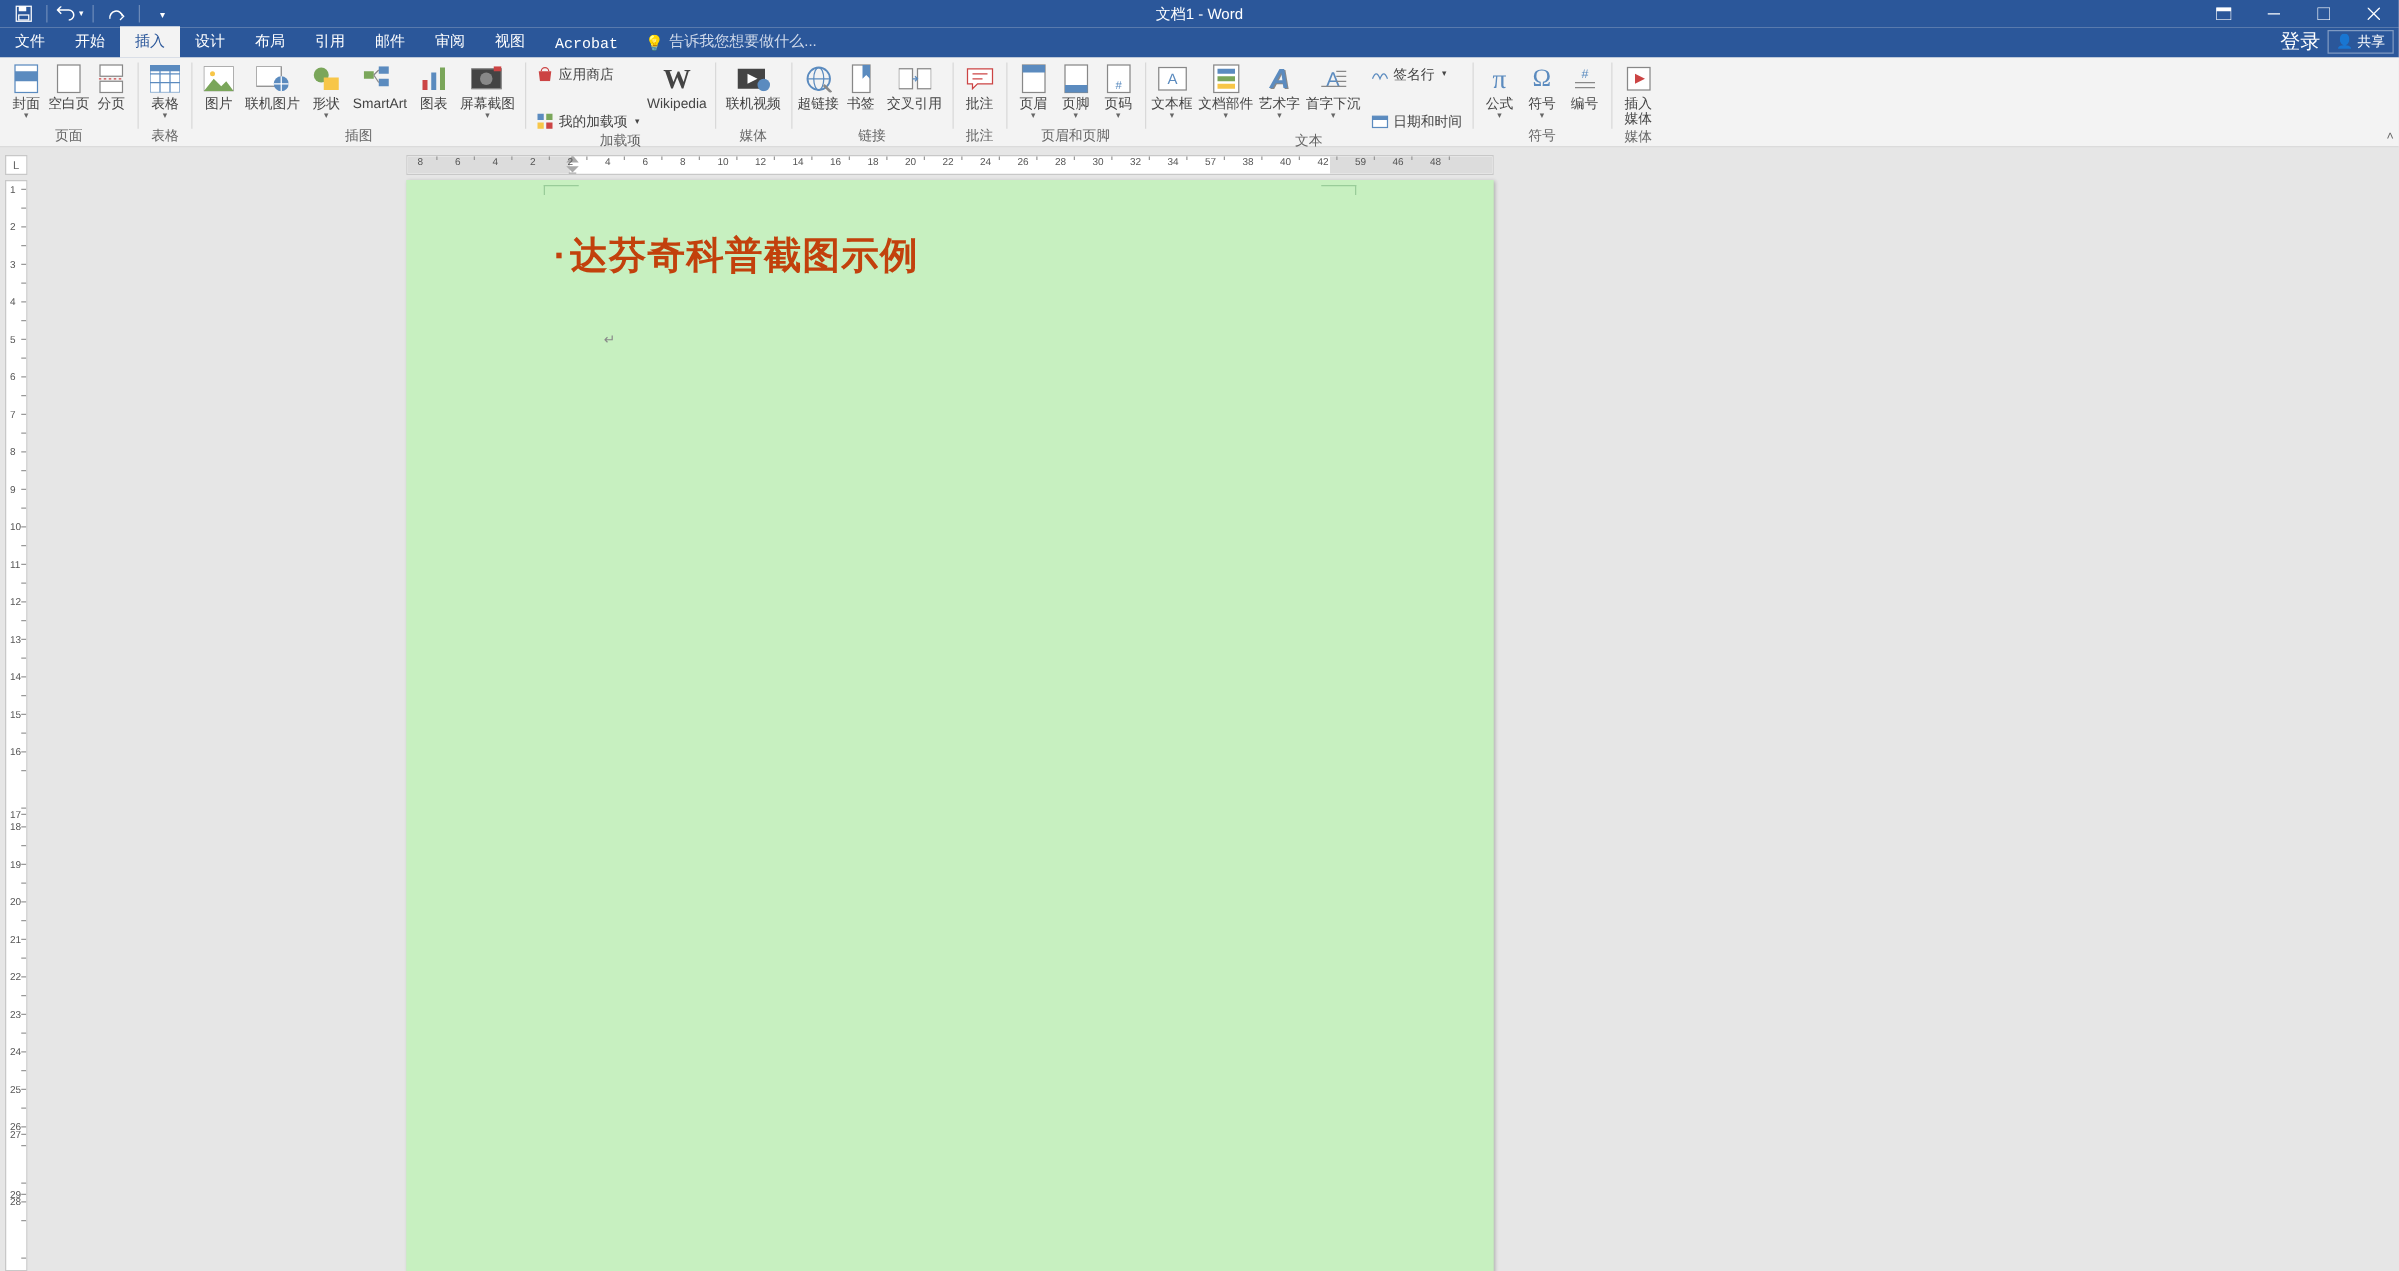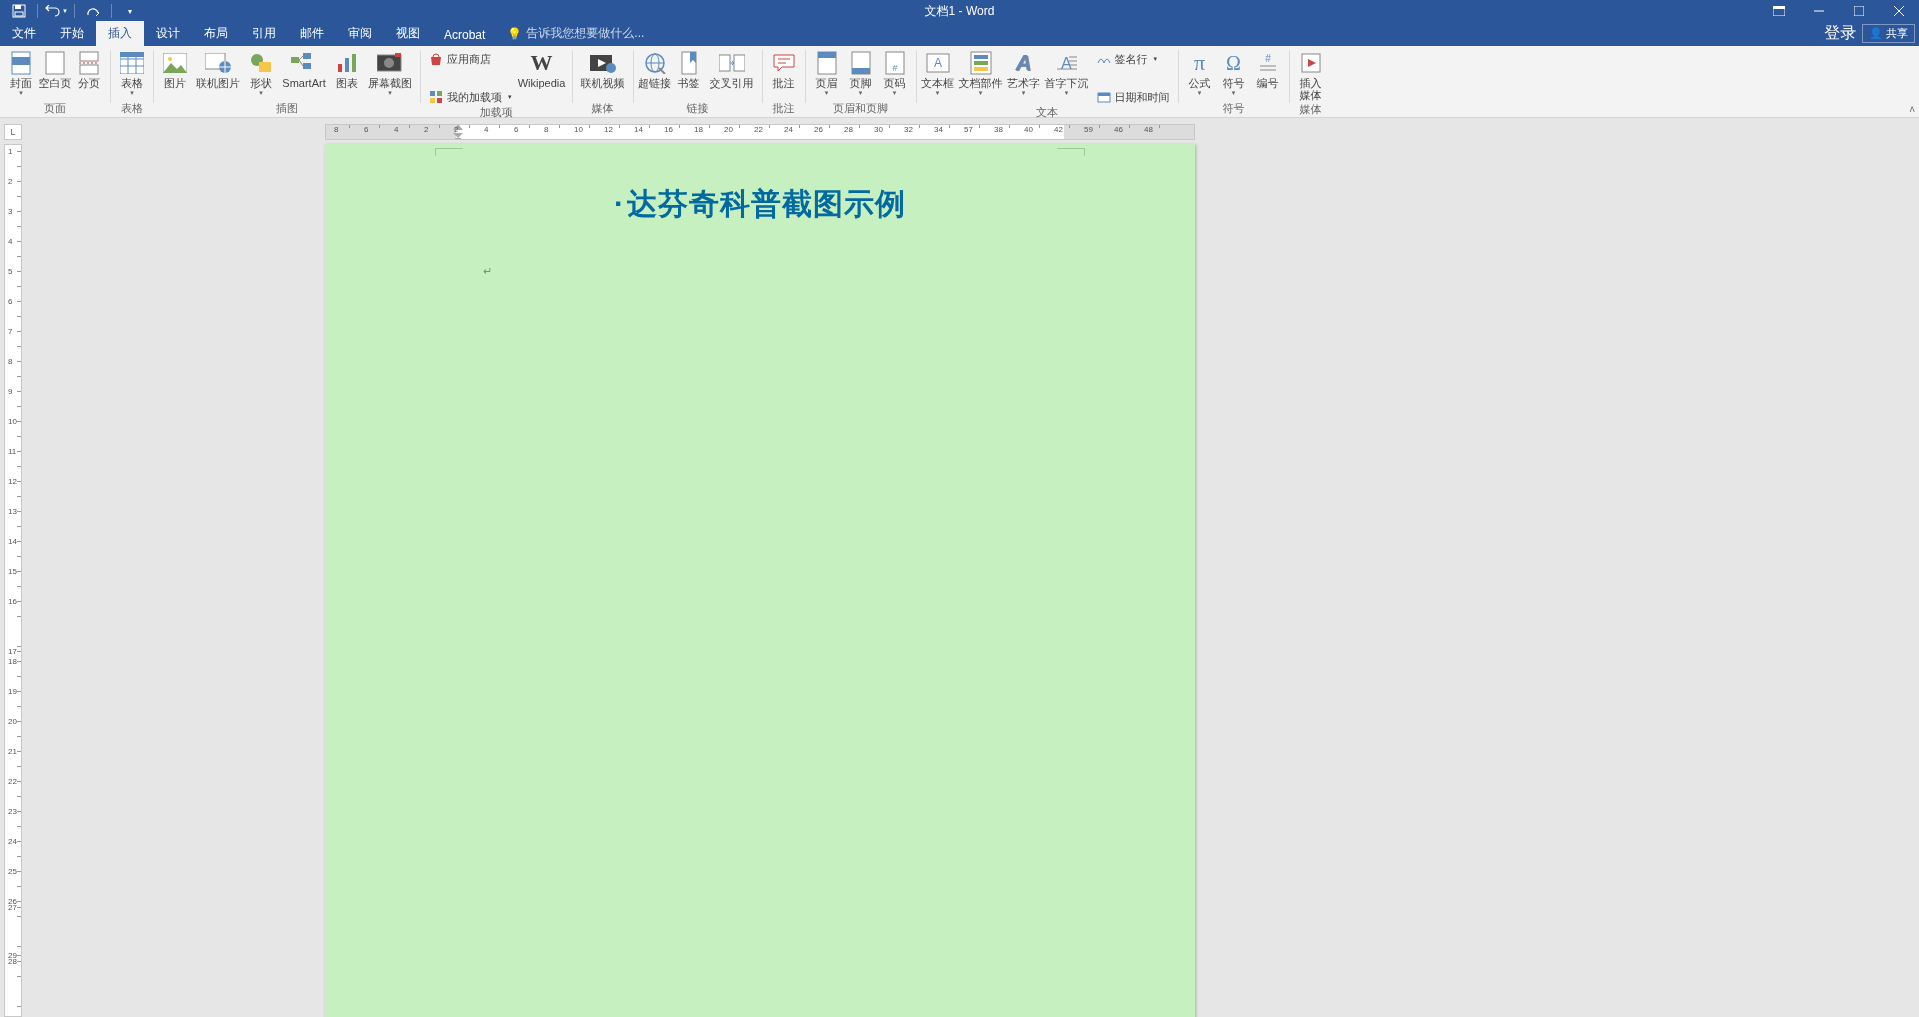--- a/index.html
+++ b/index.html
@@ -9,21 +9,21 @@
 .titlebar { height:22px; background:#2b579a; color:#fff; display:flex; align-items:center; position:relative; }
 .qat { display:flex; align-items:center; gap:4px; padding-left:8px; }
 .qat-btn { width:22px; height:20px; display:flex; align-items:center; justify-content:center; color:#fff; cursor:pointer; }
 .qat-sep { width:1px; height:14px; background:rgba(255,255,255,.3); margin:0 3px; }
 .title-center { position:absolute; left:50%; transform:translateX(-50%); font-size:12px; color:#fff; }
 .winctrls { position:absolute; right:0; display:flex; }
 .winctrl { width:40px; height:22px; display:flex; align-items:center; justify-content:center; color:#fff; cursor:pointer; font-size:11px; }
 
 
 .tabbar { height:24px; background:#2b579a; display:flex; align-items:flex-end; color:#fff; position:relative; }
-.tab { padding:4px 12px; font-size:12px; cursor:pointer; color:#fff; }
+.tab { padding:4px 12px; font-size:12px; cursor:pointer; color:#fff;font-family:Liberation Mono, monospace; }
 .tab.active { background:#f3f3f3; color:#2b579a; }
 .tell-me { display:flex; align-items:center; padding:4px 10px; color:#cfd9ea; font-size:12px; gap:4px; }
 .tabbar-right { position:absolute; right:4px; bottom:2px; display:flex; align-items:center; gap:6px; }
 .share-btn { background:#2b579a; border:1px solid rgba(255,255,255,.4); padding:1px 6px; display:flex; align-items:center; gap:3px; font-size:11px; color:#fff; cursor:pointer; }
 
 
 .ribbon { height:72px; background:#f3f3f3; border-bottom:1px solid #d4d4d4; display:flex; position:relative; }
 .group { display:flex; flex-direction:column; align-items:center; padding:2px 4px 0 4px; }
 .group-body { display:flex; align-items:flex-start; height:56px; }
 .group-label { font-size:11px; color:#666; padding:1px 0; text-align:center; }
@@ -57,21 +57,21 @@
 .indent-bot::after { content:""; position:absolute; bottom:0; left:2px; width:6px; height:3px; background:#a9a9a9; }
 
 .vruler { position:absolute; left:4px; top:26px; width:18px; bottom:0; background:#fff; border:1px solid #c8c8c8; overflow:hidden; }
 .vruler-inner { position:relative; width:100%; height:100%; }
 .vtick { position:absolute; left:0; width:100%; display:flex; align-items:center; }
 .vtick .line { height:1px; width:4px; background:#999; margin-left:auto; }
 .vtick .num { font-size:8px; color:#555; position:absolute; left:3px; }
 
 .page { position:absolute; left:325px; top:26px; width:870px; height:1100px; background:#c7f0c0; box-shadow:1px 1px 3px rgba(0,0,0,.25); }
 .page-inner { position:absolute; left:118px; top:40px; right:118px; }
-.doc-title { font-size:30px; font-weight:700; color:#0369a1; letter-spacing:1px;text-align:center; }
+.doc-title { font-size:30px; font-weight:700; color:#c2410c; letter-spacing:1px; }
 .doc-title::before { content:"·"; padding-right:2px; }
 .para-mark { font-size:11px; color:#888; margin-left:40px; margin-top:40px; }
 .margin-guide { position:absolute; width:28px; height:8px; border-left:1px solid #9c9; border-top:1px solid #9c9; }
 .mg-tl { left:110px; top:4px; border-right:none; border-bottom:none; }
 .mg-tr { right:110px; top:4px; border-left:none; border-bottom:none; border-right:1px solid #9c9; border-top:1px solid #9c9; }
 
 </style>
 </head>
 <body>
 

